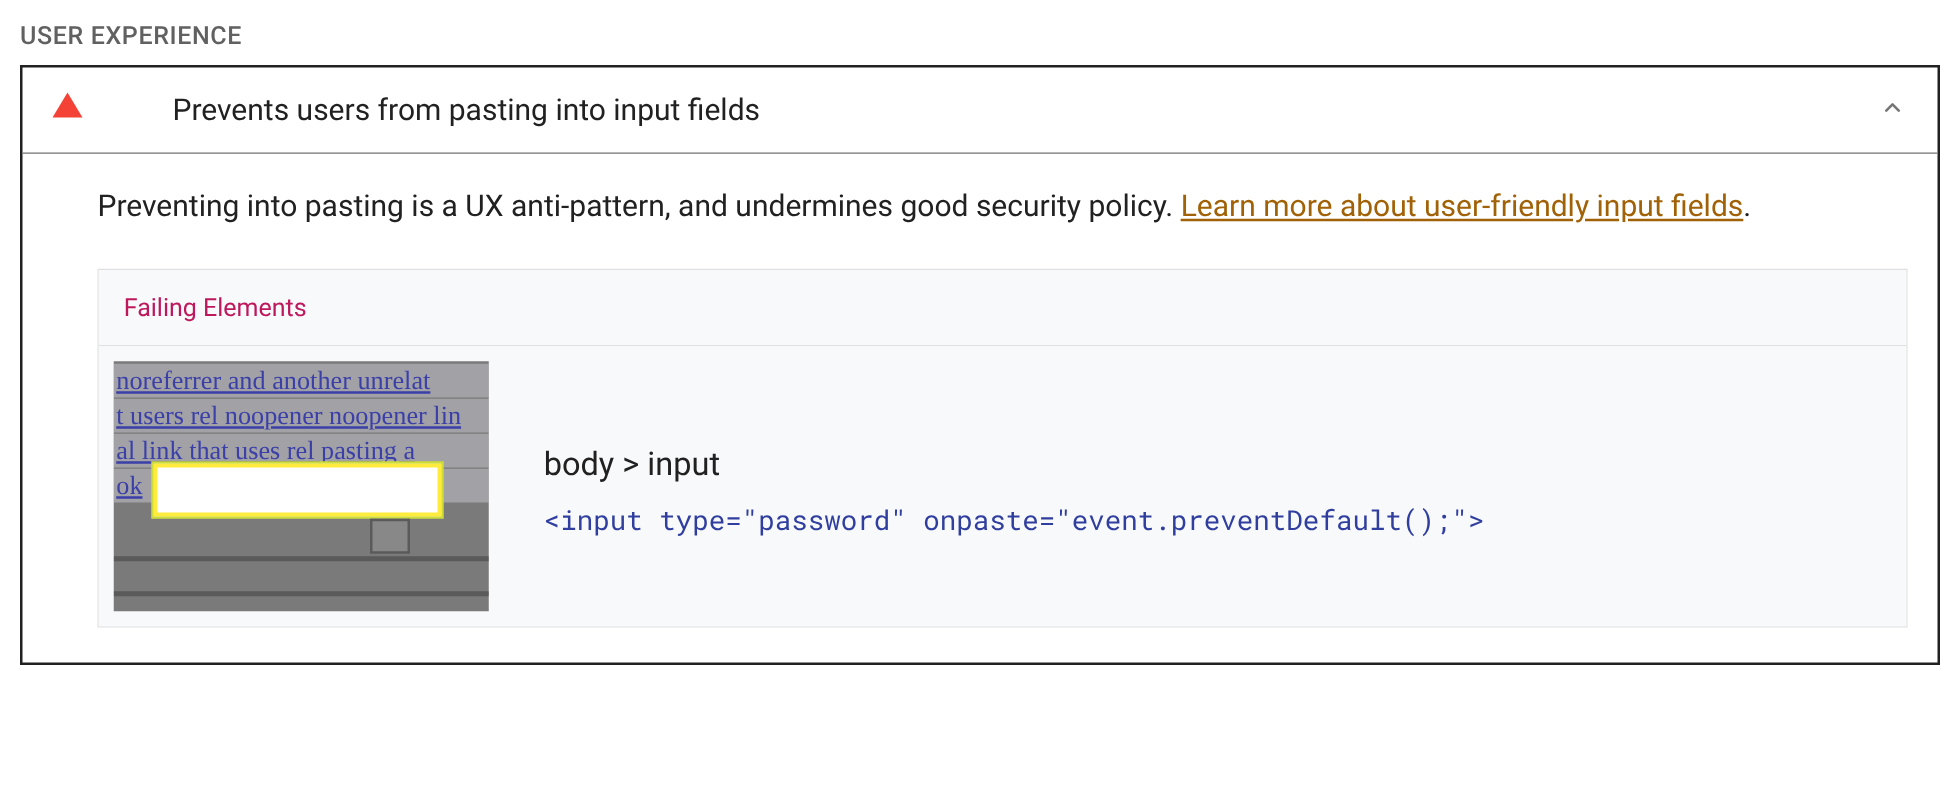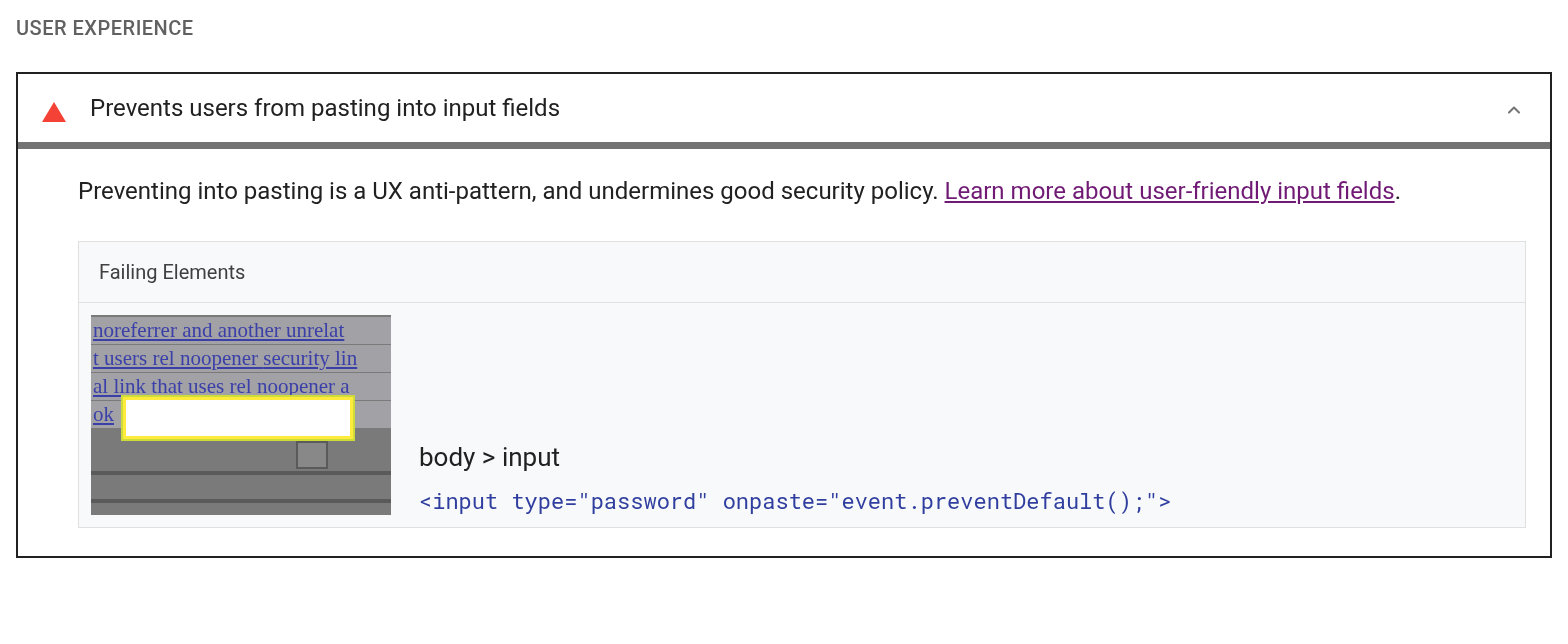--- a/index.html
+++ b/index.html
@@ -11,33 +11,34 @@
       font-family: Roboto, -apple-system, BlinkMacSystemFont, "Segoe UI", Helvetica, Arial, sans-serif;
       background: #ffffff;
       padding: 16px;
       color: #212121;
     }
     .section-header {
       font-size: 20px;
       font-weight: 500;
       color: #616161;
       letter-spacing: 0.5px;
-      margin-bottom: 32px;
+      margin-bottom: 12px;
       text-transform: uppercase;
     }
     .audit-container {
       border: 2px solid #212121;
       background: #ffffff;
     }
     .audit-header {
       display: flex;
-      align-items: flex-end;
+      align-items: flex-start;
       padding: 20px 24px 20px 24px;
-      border-bottom: 7px solid #737373;
+      border-bottom: 1px solid #737373;
       cursor: pointer;
+      gap: 48px;
     }
     .audit-icon {
       width: 0;
       height: 0;
       border-left: 12px solid transparent;
       border-right: 12px solid transparent;
       border-bottom: 20px solid #f44336;
       margin-right: 24px;
       flex-shrink: 0;
     }
@@ -63,42 +64,42 @@
     .audit-body {
       padding: 24px 24px 28px 60px;
     }
     .audit-description {
       font-size: 24px;
       line-height: 1.5;
       color: #212121;
       margin-bottom: 32px;
     }
     .audit-description a {
-      color: #701a75;
+      color: #a16207;
       text-decoration: underline;
     }
     .failing-table {
       border: 1px solid #e0e0e0;
     }
     .failing-table-header {
       background: #f8f9fa;
       padding: 18px 20px;
       border-bottom: 1px solid #e0e0e0;
     }
     .failing-label {
       font-size: 20px;
-      color: #404040;
+      color: #be185d;
       font-weight: 400;
     }
     .failing-row {
       display: flex;
       background: #f8f9fa;
       padding: 12px;
-      gap: 28px;
-      align-items: flex-end;
+      gap: 44px;
+      align-items: center;
     }
     .thumbnail {
       width: 300px;
       height: 200px;
       background: #7a7a7a;
       position: relative;
       flex-shrink: 0;
       overflow: hidden;
     }
     .thumb-line {
@@ -186,23 +187,23 @@
     </div>
 
     <div class="failing-table">
       <div class="failing-table-header">
         <div class="failing-label">Failing Elements</div>
       </div>
       <div class="failing-row">
         <div class="thumbnail">
           <div class="thumb-line l1"> noreferrer and another unrelat</div>
           <div class="thumb-line l2">
-            <span class="nolink">t users rel noopener </span><span>security lin</span>
+            <span class="nolink">t users rel noopener </span><span>noopener lin</span>
           </div>
-          <div class="thumb-line l3">al link that uses rel noopener a</div>
+          <div class="thumb-line l3">al link that uses rel pasting a</div>
           <div class="thumb-line l4"> ok</div>
           <div class="thumb-input-highlight"></div>
           <div class="thumb-gray-box"></div>
           <div class="thumb-gray-bar b1"></div>
           <div class="thumb-gray-bar b2"></div>
         </div>
         <div class="element-details">
           <div class="selector-path">body &gt; input</div>
           <div class="code-snippet">&lt;input type="password" onpaste="event.preventDefault();"&gt;</div>
         </div>

